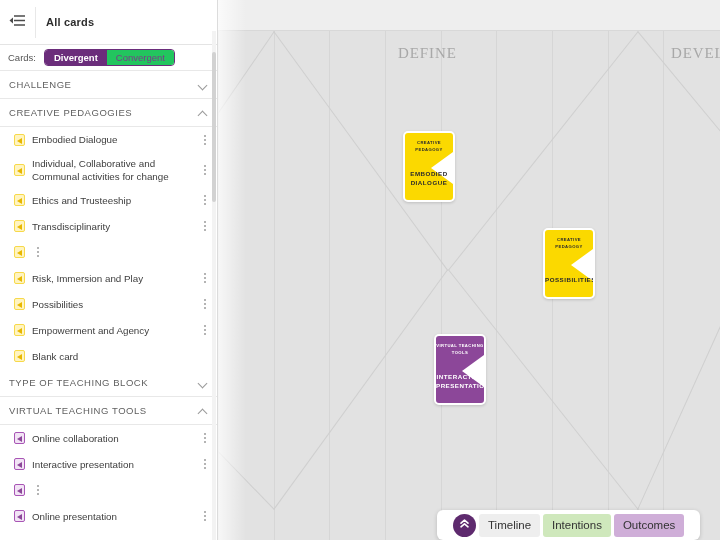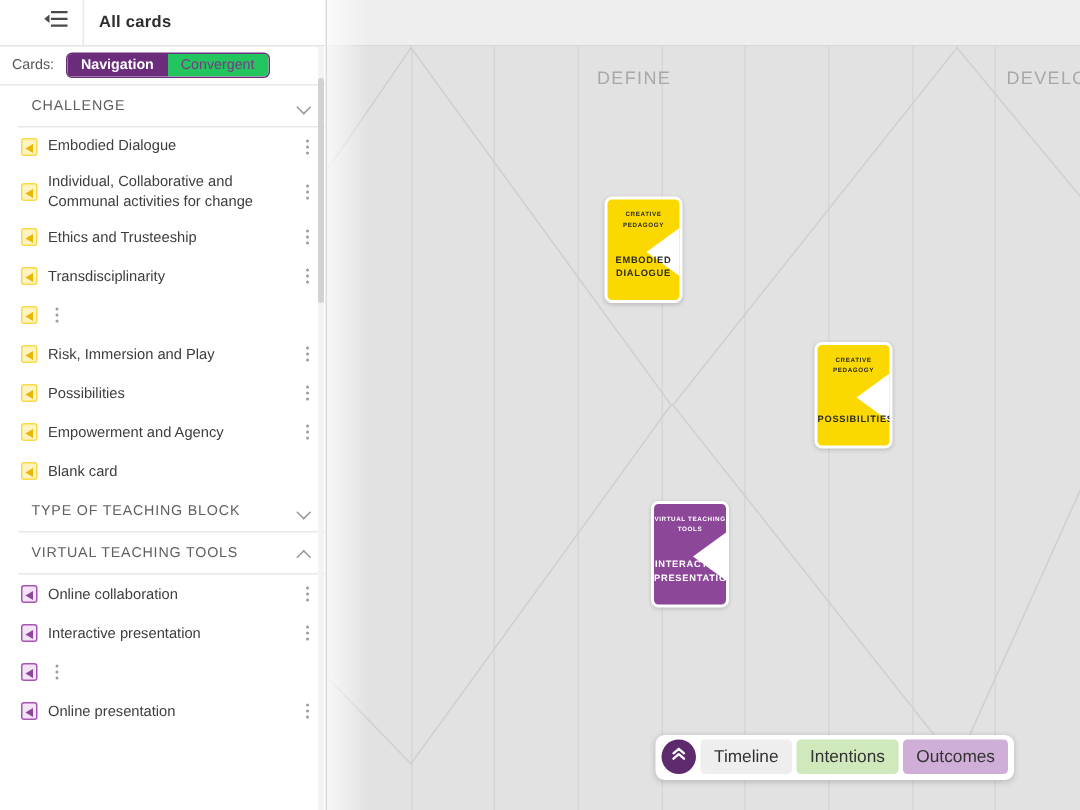--- a/index.html
+++ b/index.html
@@ -36,24 +36,24 @@
     background: #d6d6d6;
   }
   .diag {
     position: absolute;
     height: 1px;
     background: #cfcfcf;
     transform-origin: 0 0;
   }
   .phase-label {
     position: absolute;
-    font-size: 12px;
+    font-size: 15px;
     letter-spacing: .9px;
     color: #a8a8a8;
-    font-family: Liberation Sans, sans-serif;
+    font-family: Liberation Serif, serif;
   }
 
   
   .card {
     position: absolute;
     border-radius: 5px;
     border: 2px solid #ffffff;
     overflow: hidden;
     box-shadow: 0 1px 3px rgba(0,0,0,.16);
   }
@@ -90,23 +90,22 @@
   
   .sidebar {
     position: absolute; left: 0; top: 0;
     width: 218px; height: 540px;
     background: #ffffff;
     border-right: 1px solid #dcdcdc;
     overflow: hidden;
   }
   .sb-header {
     display: flex; align-items: center;
-    height: 31px;
+    height: 45px;
     border-bottom: 1px solid #e4e4e4;
-    padding-left: 20px;
   }
   .sb-collapse {
     width: 36px; height: 31px;
     display: flex; align-items: center; justify-content: center;
     border-right: 1px solid #e8e8e8;
     cursor: pointer;
   }
   .sb-title {
     padding-left: 10px;
     font-size: 11px;
@@ -140,21 +139,20 @@
   }
   .toggle .on { background: #6b2d7b; color: #fff; }
   .toggle .off { background: #22c55e; color: #7a3a89; font-weight: normal; }
 
   .section-head {
     display: flex; align-items: center; justify-content: space-between;
     height: 28px;
     padding: 0 9px;
     border-bottom: 1px solid #e8e8e8;
     cursor: pointer;
-    margin-left: 12px;
   }
   .section-head .stitle {
     font-size: 9.5px;
     letter-spacing: .55px;
     color: #5f5f5f;
   }
   .chev { width: 10px; height: 10px; position: relative; }
   .chev::before{
     content:""; position:absolute; left:1px; top:2px;
     width: 6px; height: 6px;
@@ -209,27 +207,27 @@
     background:#f3f3f3;
   }
   .sb-scroll-thumb{
     position:absolute; right:1px; top:52px; width:4px; height:150px;
     background:#d2d2d2; border-radius:2px;
   }
 
   
   .toolbar {
     position: absolute;
-    left: 437px; bottom: 20px;
+    left: 437px; bottom: 0;
     height: 30px;
     background: #ffffff;
     border-radius: 6px;
     box-shadow: 0 1px 4px rgba(0,0,0,.18);
-    display: flex; 
-    padding: 3px 4px;
+    display: flex; align-items: center;
+    padding: 3px 16px;
     gap: 3px;
   }
   .tb-circle {
     width: 23px; height: 23px; border-radius: 50%;
     background: #5e2a6e;
     display: flex; align-items: center; justify-content: center;
     cursor: pointer;
     flex: 0 0 auto;
   }
   .tb-btn {
@@ -326,30 +324,34 @@
             <polygon points="0.5,6.5 4,3.6 4,9.4" fill="#4a4a4a"></polygon>
           </svg>
         </span>
       </div>
       <div class="sb-title">All cards</div>
     </div>
 
     <div class="sb-cards-row">
       <span class="sb-cards-label">Cards:</span>
       <div class="toggle">
-        <button class="on">Navigation</button>
+        <button class="on">Divergent</button>
         <button class="off">Convergent</button>
       </div>
     </div>
 
     <div id="sidebar-sections">
         <div class="section-head">
           <span class="stitle">CHALLENGE</span>
           <span class="chev"></span>
         </div>
+        <div class="section-head">
+          <span class="stitle">CREATIVE PEDAGOGIES</span>
+          <span class="chev up"></span>
+        </div>
         <div class="list-item">
           <span class="mini-card y"></span>
           <span class="li-label">Embodied Dialogue</span>
           <span class="kebab">
             <i></i>
             <i></i>
             <i></i>
           </span>
         </div>
         <div class="list-item">

